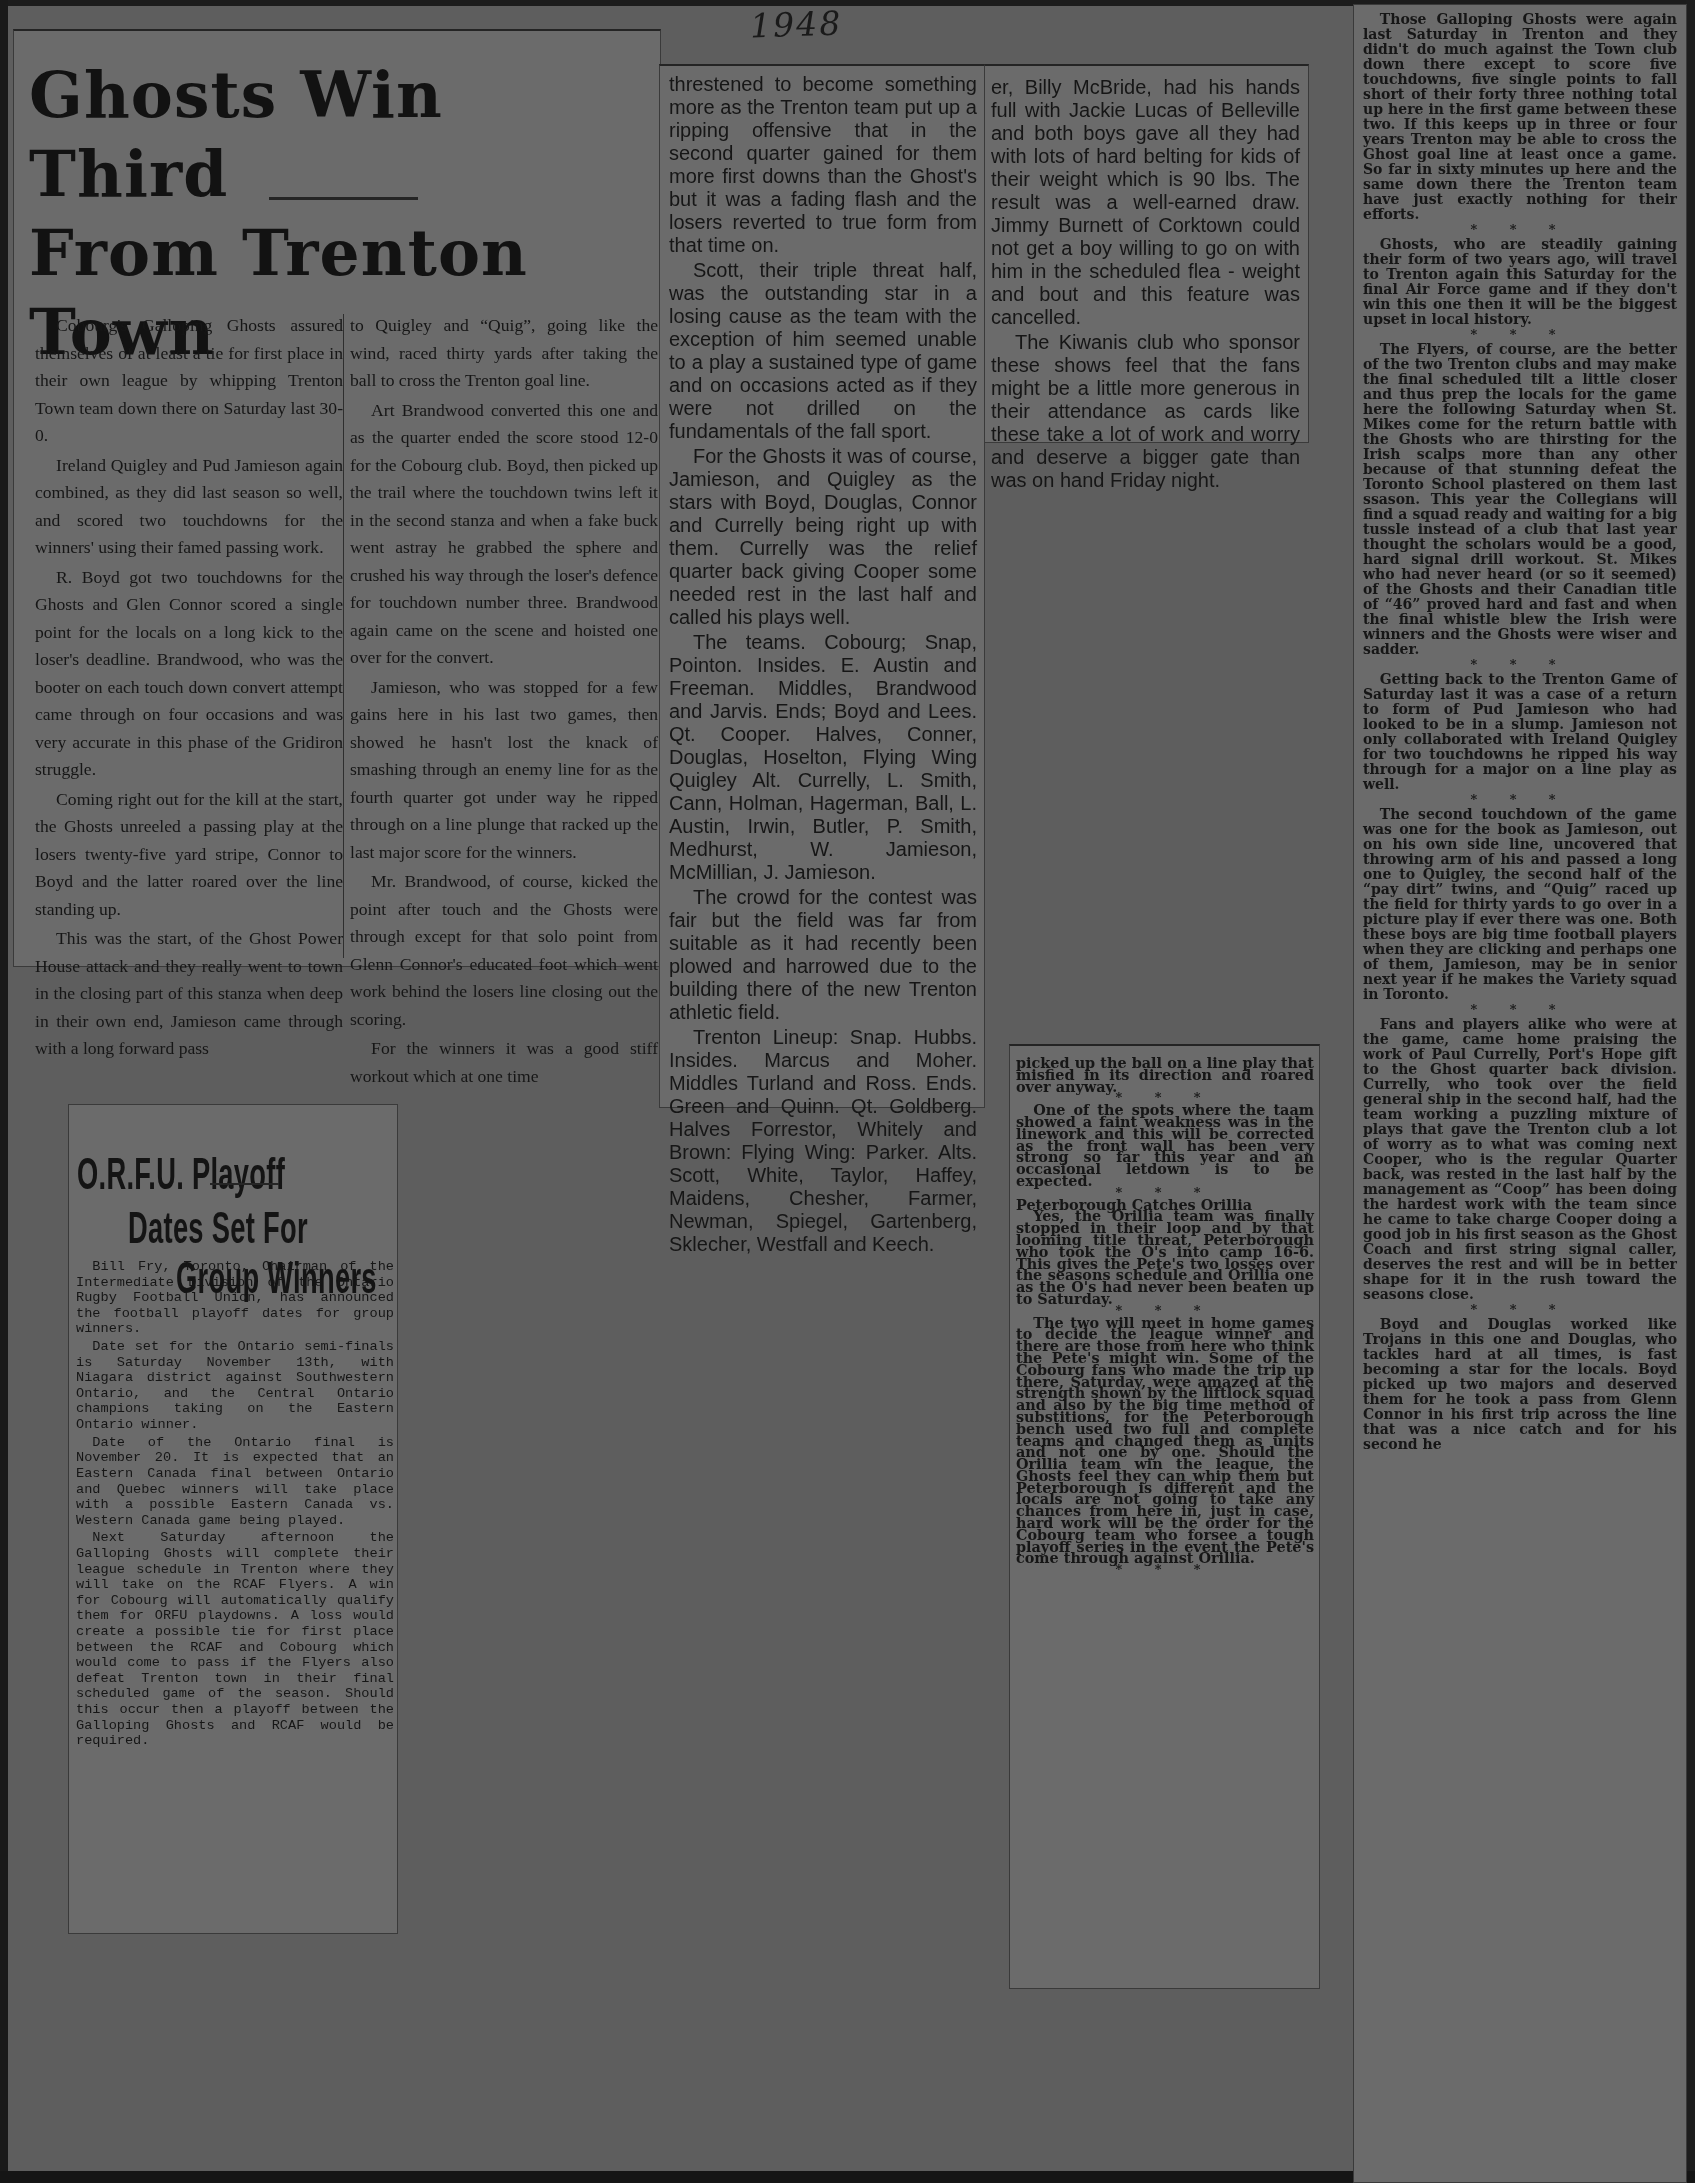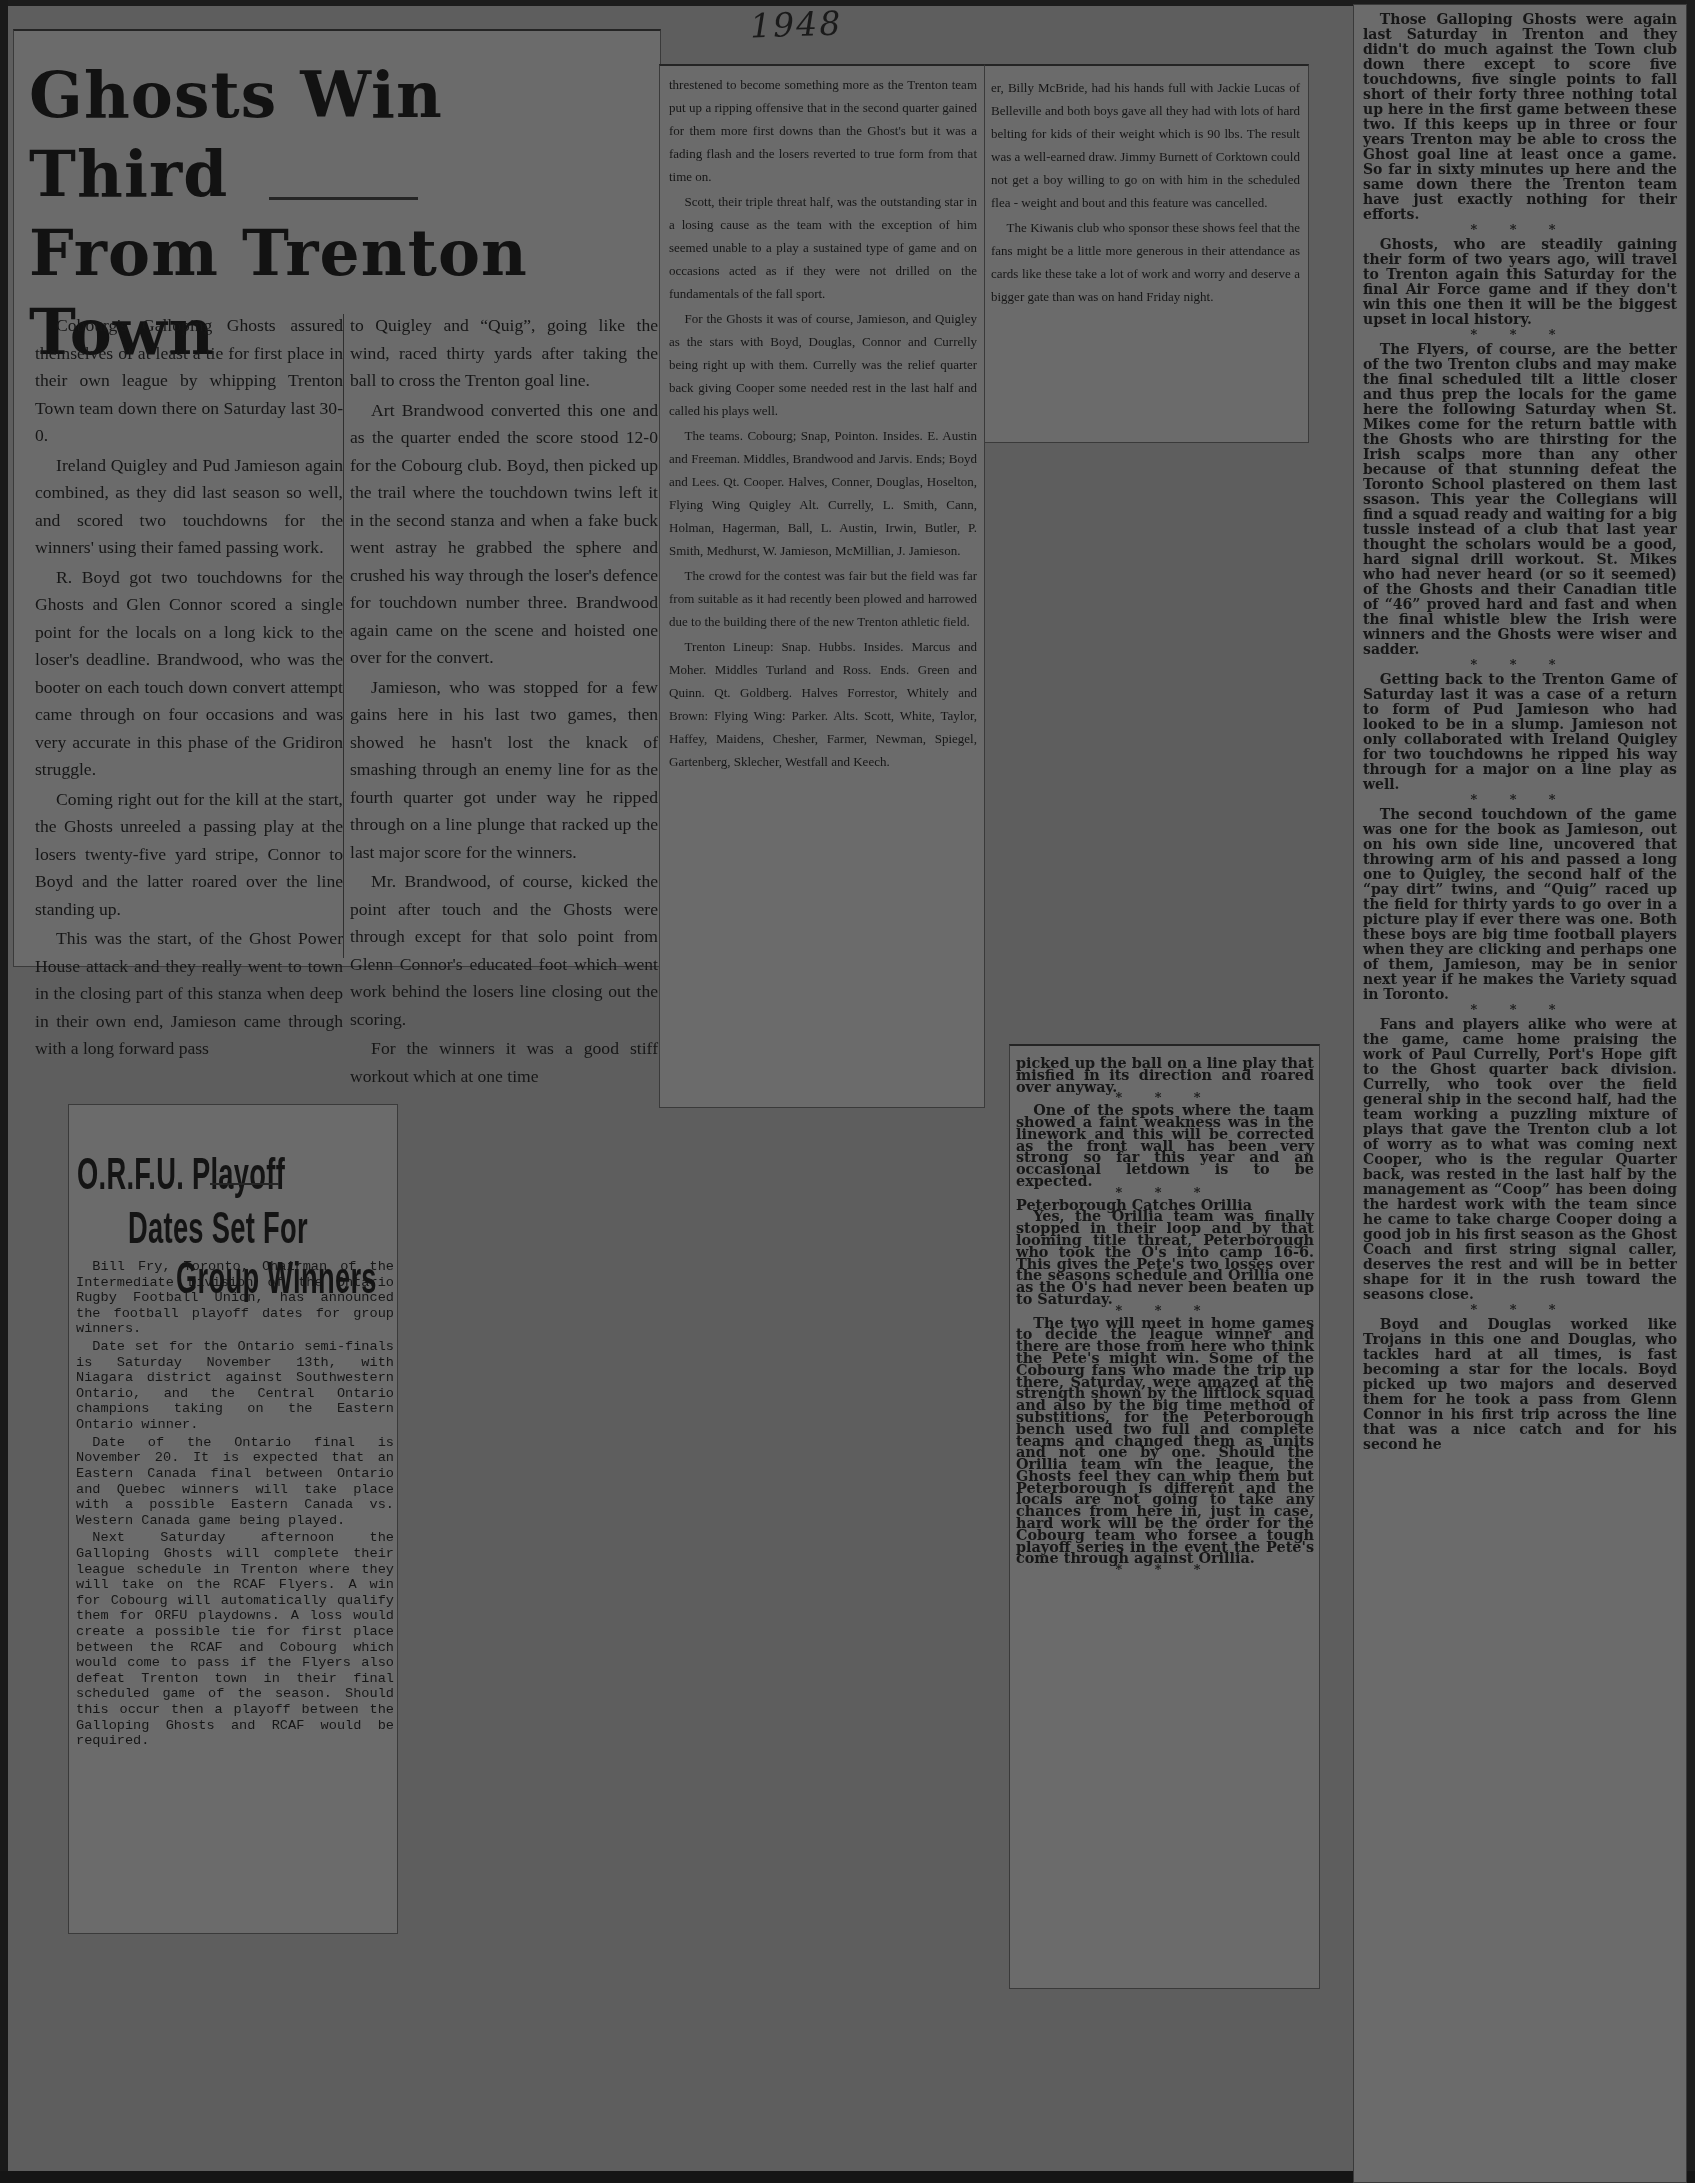--- a/index.html
+++ b/index.html
@@ -25,21 +25,21 @@
   .col p.noindent { text-indent: 0; }
   .rule-v { position: absolute; width: 1.1px; background: #2e2e2e; }
   .rule-h { position: absolute; height: 2.1px; background: #252525; }
 
   .headline1 {
     position: absolute; left: 29px; top: 56px; width: 612px;
     font-family: "DejaVu Serif", serif; font-weight: bold;
     font-size: 63px; line-height: 79px; letter-spacing: 1.1px; color: #121212;
   }
   .a1 { font-family: "Liberation Serif", serif; font-size: 17.6px; line-height: 27.5px; }
-  .mid { font-family: Liberation Serif, serif; font-size: 13px; line-height: 23px; }
+  .mid { font-family: Liberation Sans, sans-serif; font-size: 20px; line-height: 23px; }
   .orfu-head {
     position: absolute; font-family: "Liberation Sans", sans-serif; font-weight: bold;
     font-size: 44px; line-height: 60px; transform: scaleX(0.62); transform-origin: left top;
     color: #141414; letter-spacing: 0.5px;
   }
   .orfu-body { font-family: Liberation Mono, monospace; font-size: 13.6px; line-height: 15.6px; }
   .notes { font-family: "DejaVu Serif", serif; font-weight: bold; font-size: 14.4px; line-height: 11.8px; }
   .notes p { margin-bottom: 0; }
   .right { font-family: "DejaVu Serif", serif; font-weight: bold; font-size: 14px; line-height: 15px; }
   .right p { margin-bottom: 0; }

